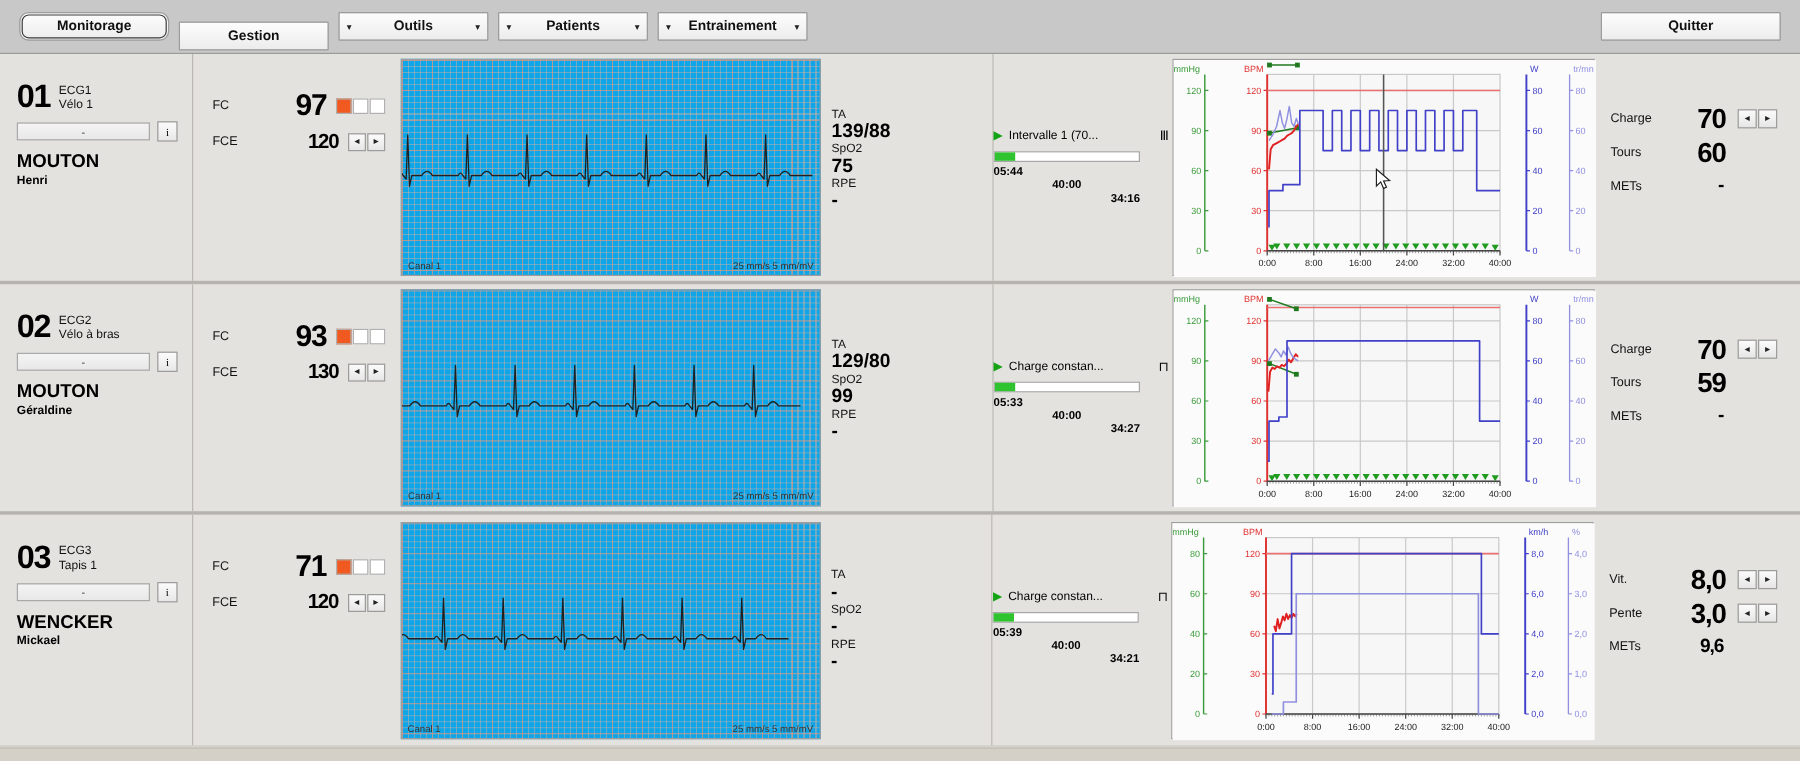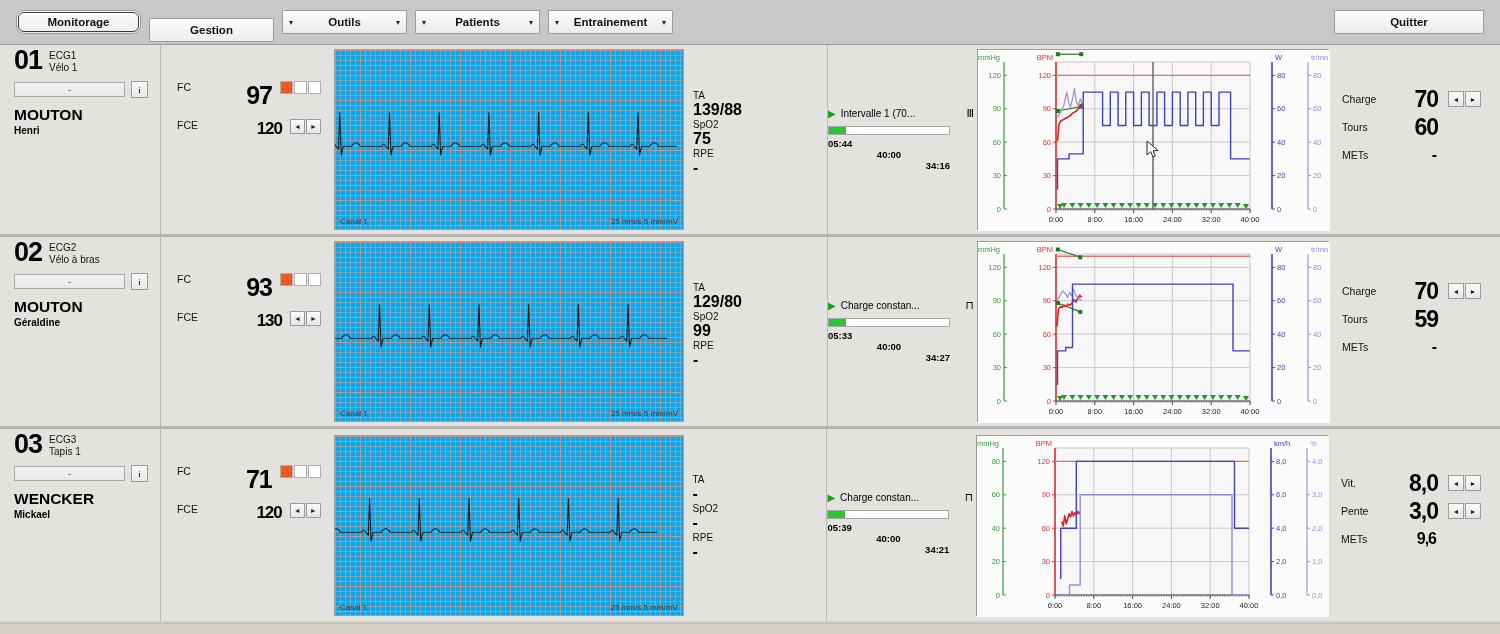--- a/index.html
+++ b/index.html
@@ -52,21 +52,21 @@
     background:#e4e2de;
     border-bottom:3px solid #b6b3ae;
     position:relative;
   }
   .row:last-child{ border-bottom:none;}
 
   .vsep{ width:1px; background:#bcb9b4; align-self:stretch; }
 
   
   .cell-id{
-    width:160px; padding:2px 12px 0 14px; position:relative;
+    width:160px; padding:22px 12px 0 14px; position:relative;
   }
   .id-top{ display:flex; align-items:flex-start; gap:7px;}
   .id-num{ font-size:27px; font-weight:bold; letter-spacing:-1px; line-height:1;}
   .id-dev{ padding-top:3px; line-height:1.22; font-size:10px; color:#111;}
   .id-field-row{ display:flex; align-items:center; gap:6px; margin-top:7px;}
   .id-field{
     flex:1; height:15px;
     background:linear-gradient(#f4f4f4,#e8e8e8);
     border:1px solid #a9a9a9;
     font-size:9px; color:#333;
@@ -79,21 +79,21 @@
     font-size:9px; display:flex;align-items:center;justify-content:center;
     font-family:"Liberation Serif", serif;
   }
   .id-last{ font-size:15.5px; font-weight:bold; margin-top:8px; line-height:1.1;}
   .id-first{ font-size:10px; font-weight:bold; margin-top:2px;}
 
   
   .cell-fc{
     width:172px; padding:28px 12px 0 16px;
   }
-  .fc-line{ display:flex; align-items:flex-start; height:30px;margin-top:8px;}
+  .fc-line{ display:flex; align-items:center; height:30px;}
   .fc-lbl{ width:46px; font-size:10.5px; color:#111;}
   .fc-val{ flex:1; text-align:right; font-size:25px; font-weight:bold; letter-spacing:-1px; padding-right:8px;}
   .fc-val.small{ font-size:17px; }
   .boxes{ display:flex; gap:1px; }
   .boxes i{ width:13px; height:13px; border:1px solid #b0b0b0; background:#fff; display:block;}
   .spin{ display:flex; gap:1px;}
   .spin b{
     width:15px; height:15px; border:1px solid #9c9c9c;
     background:linear-gradient(#fbfbfb,#e6e6e6);
     display:flex; align-items:center; justify-content:center;

